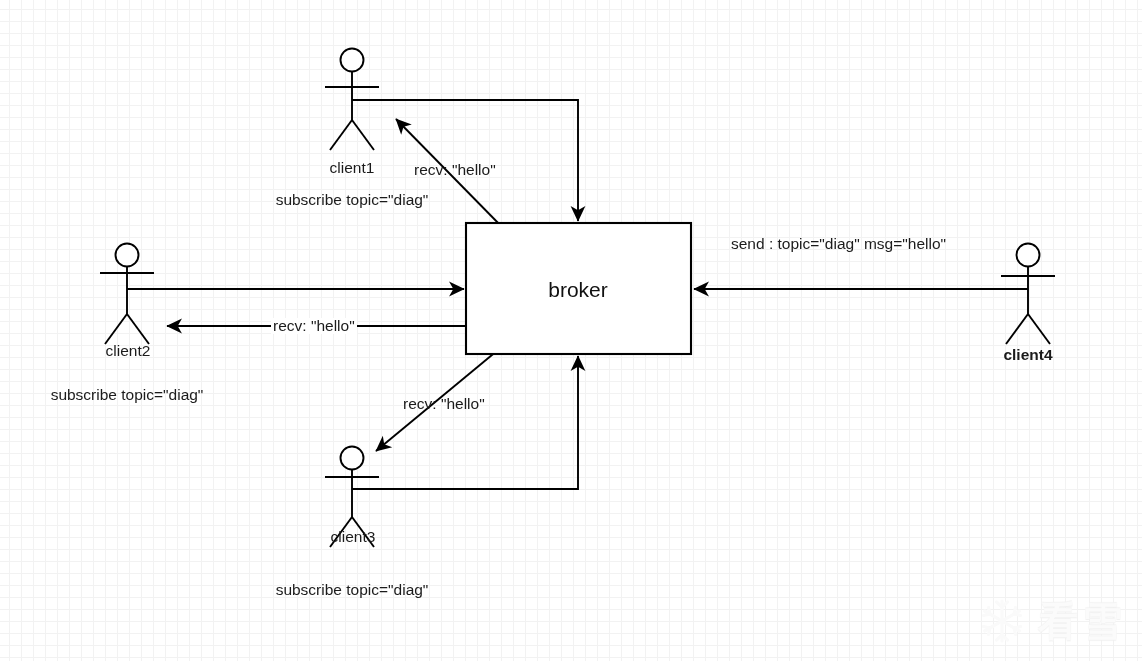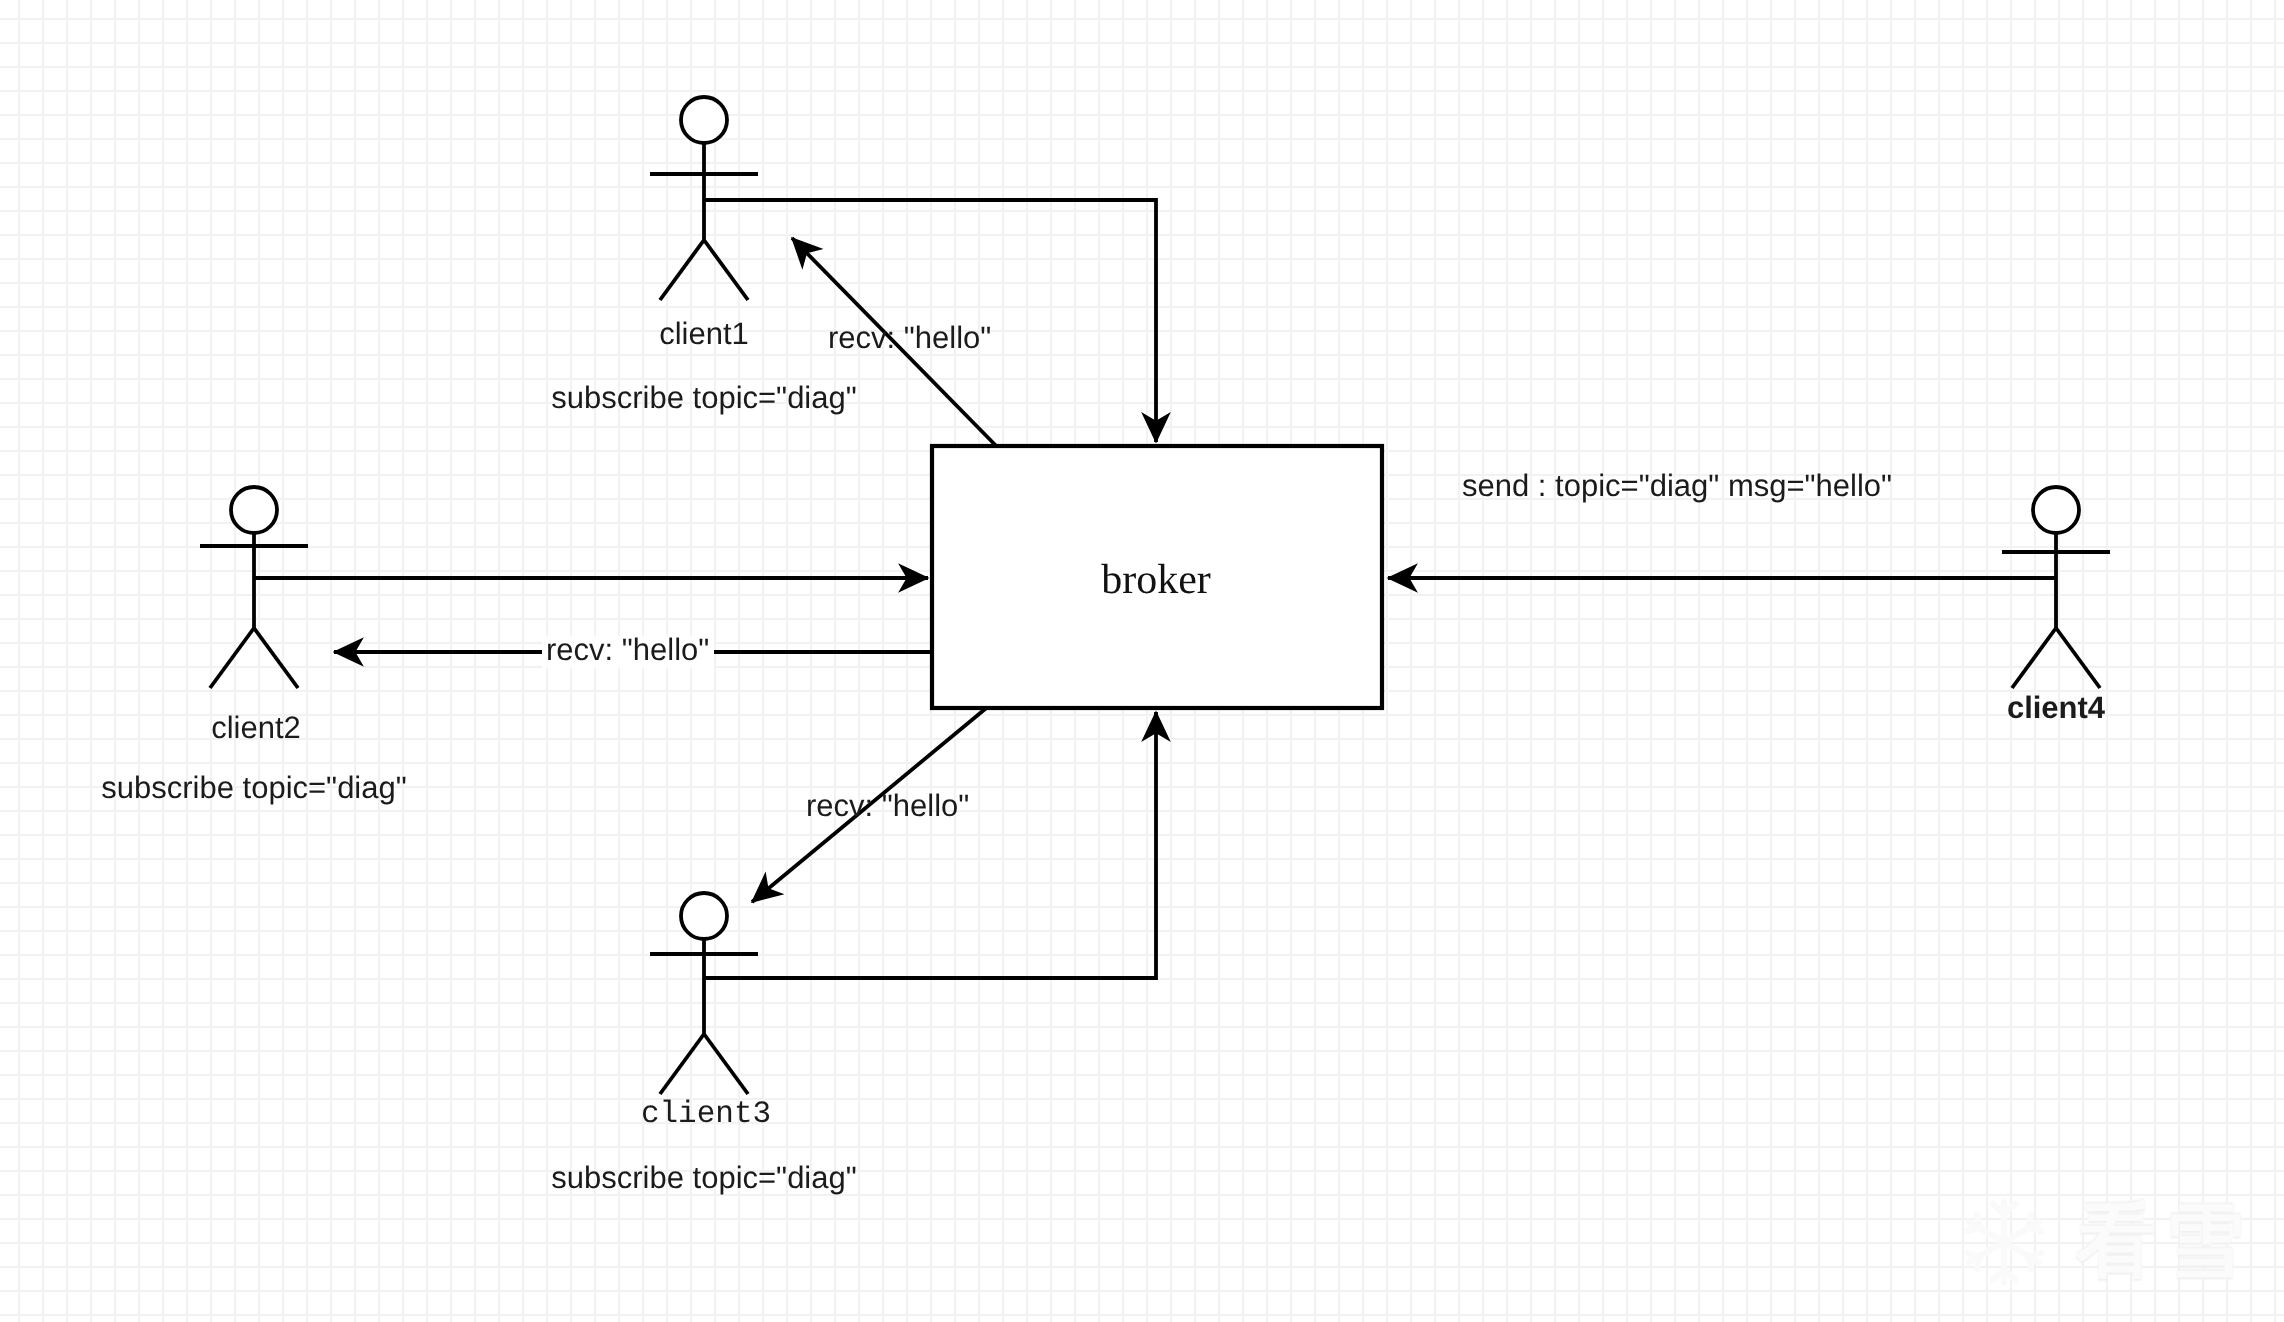--- a/index.html
+++ b/index.html
@@ -53,21 +53,21 @@
     padding: 0 2px;
   }
   #broker-label {
     position: absolute;
     left: 578px;
     top: 290px;
     transform: translate(-50%, -50%);
     font-size: 21px;
     color: #111111;
     white-space: nowrap;
-    font-family: Liberation Serif, serif;
+    font-family: Liberation Sans, sans-serif;
   }
   #watermark {
     position: absolute;
     right: 16px;
     bottom: 14px;
     display: flex;
     align-items: center;
     gap: 10px;
     opacity: 1;
     pointer-events: none;
@@ -145,25 +145,25 @@
       <rect x="466" y="223" width="225" height="131" fill="#ffffff" stroke="#000000" stroke-width="2.1"></rect>
     </g>
   </svg>
 
   <div id="broker-label">broker</div>
 
   <div class="lbl center" style="left:352px; top:160px;text-align:center;">client1</div>
   <div class="lbl center" style="left:352px; top:192px;">subscribe topic="diag"</div>
   <div class="lbl" style="left:414px; top:162px;">recv: "hello"</div>
 
-  <div class="lbl center" style="left:128px; top:357px;">client2</div>
+  <div class="lbl center" style="left:128px; top:343px;">client2</div>
   <div class="lbl center" style="left:127px; top:387px;">subscribe topic="diag"</div>
   <div class="lbl inline-on-line" style="left:271px; top:318px;">recv: "hello"</div>
 
-  <div class="lbl center" style="left:353px; top:550px;font-family:Liberation Mono, monospace;">client3</div>
+  <div class="lbl center" style="left:353px; top:529px;">client3</div>
   <div class="lbl center" style="left:352px; top:582px;">subscribe topic="diag"</div>
   <div class="lbl" style="left:403px; top:396px;">recv: "hello"</div>
 
   <div class="lbl center" style="left:1028px; top:347px;font-weight:bold;">client4</div>
   <div class="lbl" style="left:731px; top:236px;">send : topic="diag" msg="hello"</div>
 
   <div id="watermark">
     <svg width="52" height="52" viewBox="0 0 52 52">
       <g stroke="#fafafa" stroke-width="3.2" stroke-linecap="round" fill="none">
         <line x1="26" y1="6" x2="26" y2="46"></line>

